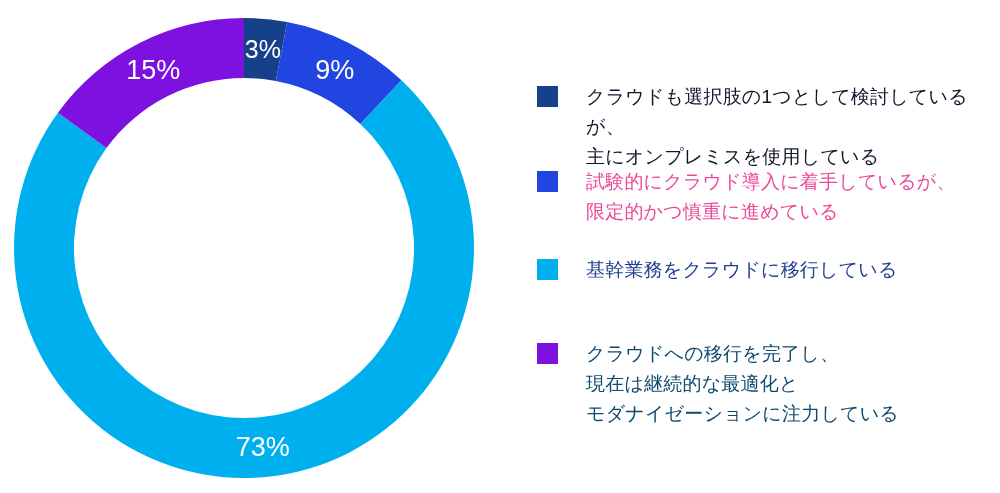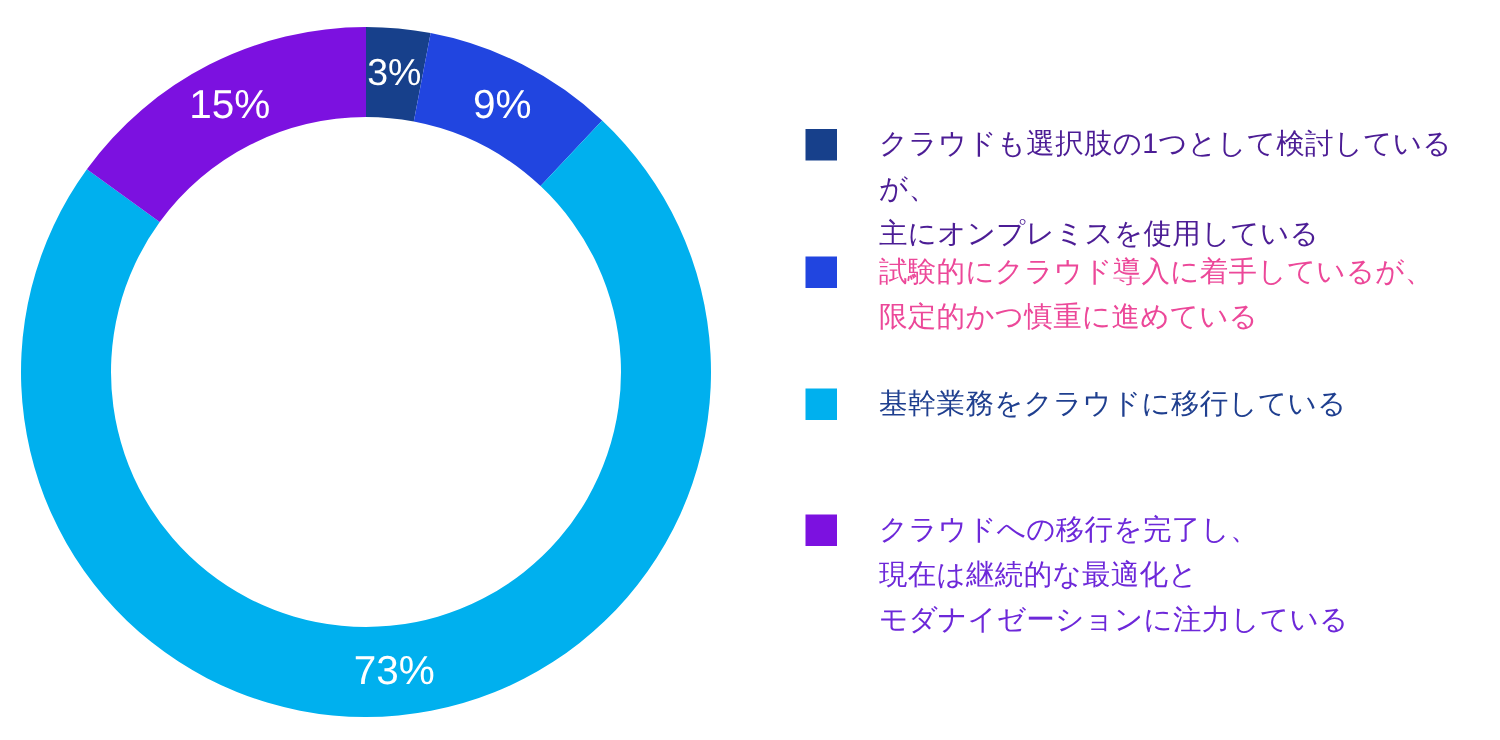--- a/index.html
+++ b/index.html
@@ -101,36 +101,36 @@
           <text x="262.82166266370285" y="447.112392920616" class="slice-label" fill="#ffffff">73%</text>
           <text x="153.20190005209062" y="69.79869516232645" class="slice-label" fill="#ffffff">15%</text>
         </g>
     </svg>
   </div>
 
   <div class="legend">
 
     <div class="legend-item item-0">
       <span class="swatch" style="background: rgb(23, 64, 139);"></span>
-      <span class="legend-text" style="color: #4c1d95;">クラウドも選択肢の1つとして検討しているが、
+      <span class="legend-text" style="color: #0f172a;">クラウドも選択肢の1つとして検討しているが、
 主にオンプレミスを使用している</span>
     </div>
 
     <div class="legend-item item-1">
       <span class="swatch" style="background: rgb(33, 69, 224);"></span>
       <span class="legend-text" style="color: #ec4899;">試験的にクラウド導入に着手しているが、
 限定的かつ慎重に進めている</span>
     </div>
 
     <div class="legend-item item-2">
       <span class="swatch" style="background: rgb(0, 176, 238);"></span>
       <span class="legend-text" style="color: rgb(31, 63, 143);">基幹業務をクラウドに移行している</span>
     </div>
 
     <div class="legend-item item-3">
       <span class="swatch" style="background: rgb(124, 17, 224);"></span>
-      <span class="legend-text" style="color: #6d28d9;">クラウドへの移行を完了し、
+      <span class="legend-text" style="color: #0c4a6e;">クラウドへの移行を完了し、
 現在は継続的な最適化と
 モダナイゼーションに注力している</span>
     </div>
 
   </div>
 </div>
 
 </body></html>

